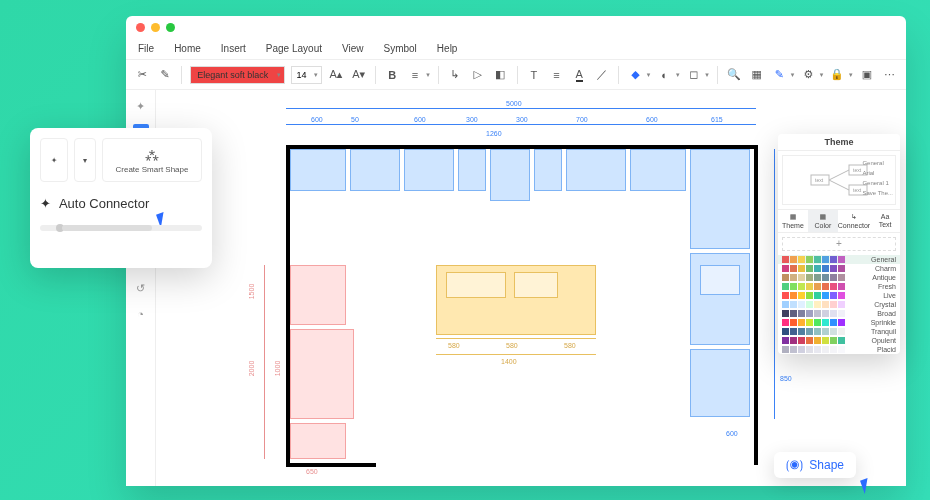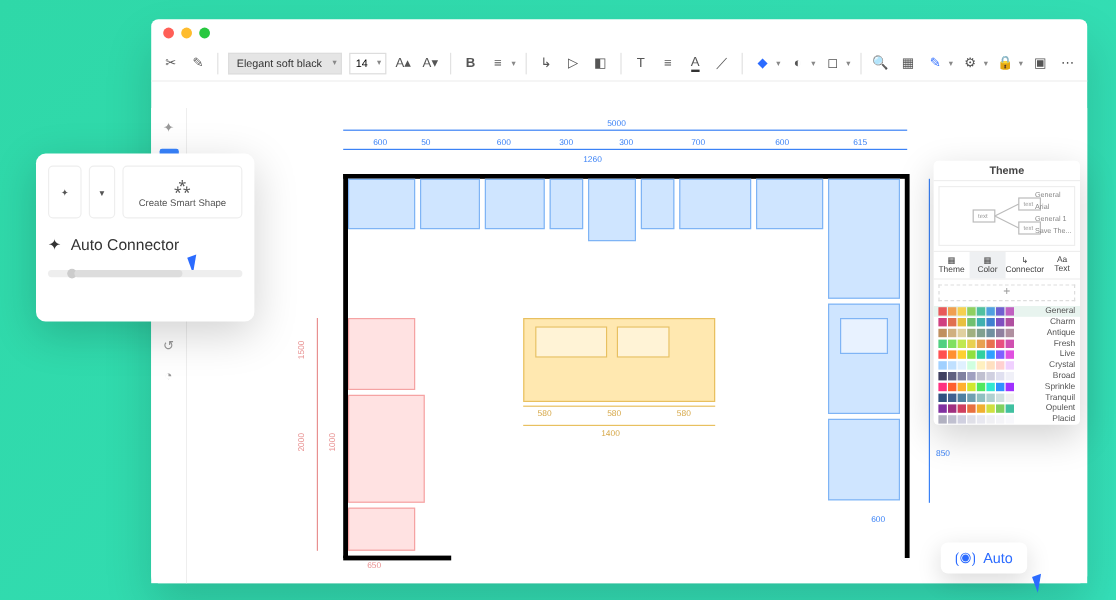--- a/index.html
+++ b/index.html
@@ -6,21 +6,21 @@
 body{width:930px;height:500px;background:linear-gradient(135deg,#2fd8a8,#35e0b9);overflow:hidden;position:relative}
 .window{position:absolute;left:126px;top:16px;width:780px;height:470px;background:#fff;border-radius:6px;box-shadow:0 20px 40px rgba(0,0,0,.15)}
 .titlebar{height:22px;display:flex;align-items:center;padding:0 10px;gap:6px}
 .dot{width:9px;height:9px;border-radius:50%}
 .dot.r{background:#ff5f57}.dot.y{background:#febc2e}.dot.g{background:#28c840}
 .menubar{height:22px;display:flex;align-items:center;gap:20px;padding:0 12px;font-size:10px;color:#444;border-bottom:1px solid #eee}
 .menubar span{cursor:pointer}
 .toolbar{height:30px;display:flex;align-items:center;padding:0 8px;gap:6px;border-bottom:1px solid #eee}
 .tbtn{width:18px;height:18px;display:flex;align-items:center;justify-content:center;color:#555;font-size:11px;cursor:pointer}
 .tsep{width:1px;height:18px;background:#e2e2e2;margin:0 2px}
-.fontsel{height:18px;border:1px solid #ddd;font-size:9px;padding:0 14px 0 6px;width:100px;background:#e5e5e5;position:relative;line-height:16px;color:#333}
+.fontsel{height:18px;border:1px solid #ddd;font-size:9px;padding:0 14px 0 6px;width:100px;background:#ef4444;position:relative;line-height:16px;color:#333}
 .fontsel::after,.sizesel::after{content:"▾";position:absolute;right:3px;font-size:7px;color:#888}
 .sizesel{height:18px;border:1px solid #ddd;font-size:9px;padding:0 12px 0 5px;width:32px;position:relative;line-height:16px}
 .ddcaret{font-size:7px;color:#888;margin-left:-3px}
 .canvas{position:absolute;left:30px;top:74px;right:0;bottom:0;background:#fff;overflow:hidden}
 .leftbar{position:absolute;left:0;top:74px;width:30px;bottom:0;background:#fff;border-right:1px solid #eee;display:flex;flex-direction:column;align-items:center;gap:10px;padding-top:8px}
 .leftbar .lb{width:16px;height:16px;color:#999;font-size:11px;display:flex;align-items:center;justify-content:center;cursor:pointer}
 .leftbar .lb.active{background:#3884ff;color:#fff;border-radius:2px}
 .wall{position:absolute;border:2px solid #000}
 .dim{position:absolute;font-size:7px;color:#3b82f6}
 .dimr{color:#e89090}
@@ -58,20 +58,29 @@
 </style>
 </head>
 <body>
 
 <div class="window">
   <div class="titlebar">
     <div class="dot r"></div>
     <div class="dot y"></div>
     <div class="dot g"></div>
   </div>
+  <div class="menubar">
+    <span>File</span>
+    <span>Home</span>
+    <span>Insert</span>
+    <span>Page Layout</span>
+    <span>View</span>
+    <span>Symbol</span>
+    <span>Help</span>
+  </div>
   <div class="toolbar">
     <div class="tbtn">✂</div>
     <div class="tbtn">✎</div>
     <div class="tsep"></div>
     <div class="fontsel">Elegant soft black</div>
     <div class="sizesel">14</div>
     <div class="tbtn">A▴</div>
     <div class="tbtn">A▾</div>
     <div class="tsep"></div>
     <div class="tbtn">
@@ -363,15 +372,15 @@
         <div class="sw" style="background: rgb(240, 240, 244);"></div>
         <div class="sw" style="background: rgb(244, 244, 248);"></div>
         <div class="sw" style="background: rgb(248, 248, 252);"></div>
         <span class="plabel">Placid</span>
       </div>
     </div>
 </div>
 
 <div class="focus">
   <span>⟮◉⟯</span>
-  <span>Auto</span>
+  <span>Shape</span>
 </div>
 <div class="cursor1" style="right:54px;bottom:8px"></div>
 
 </body></html>

